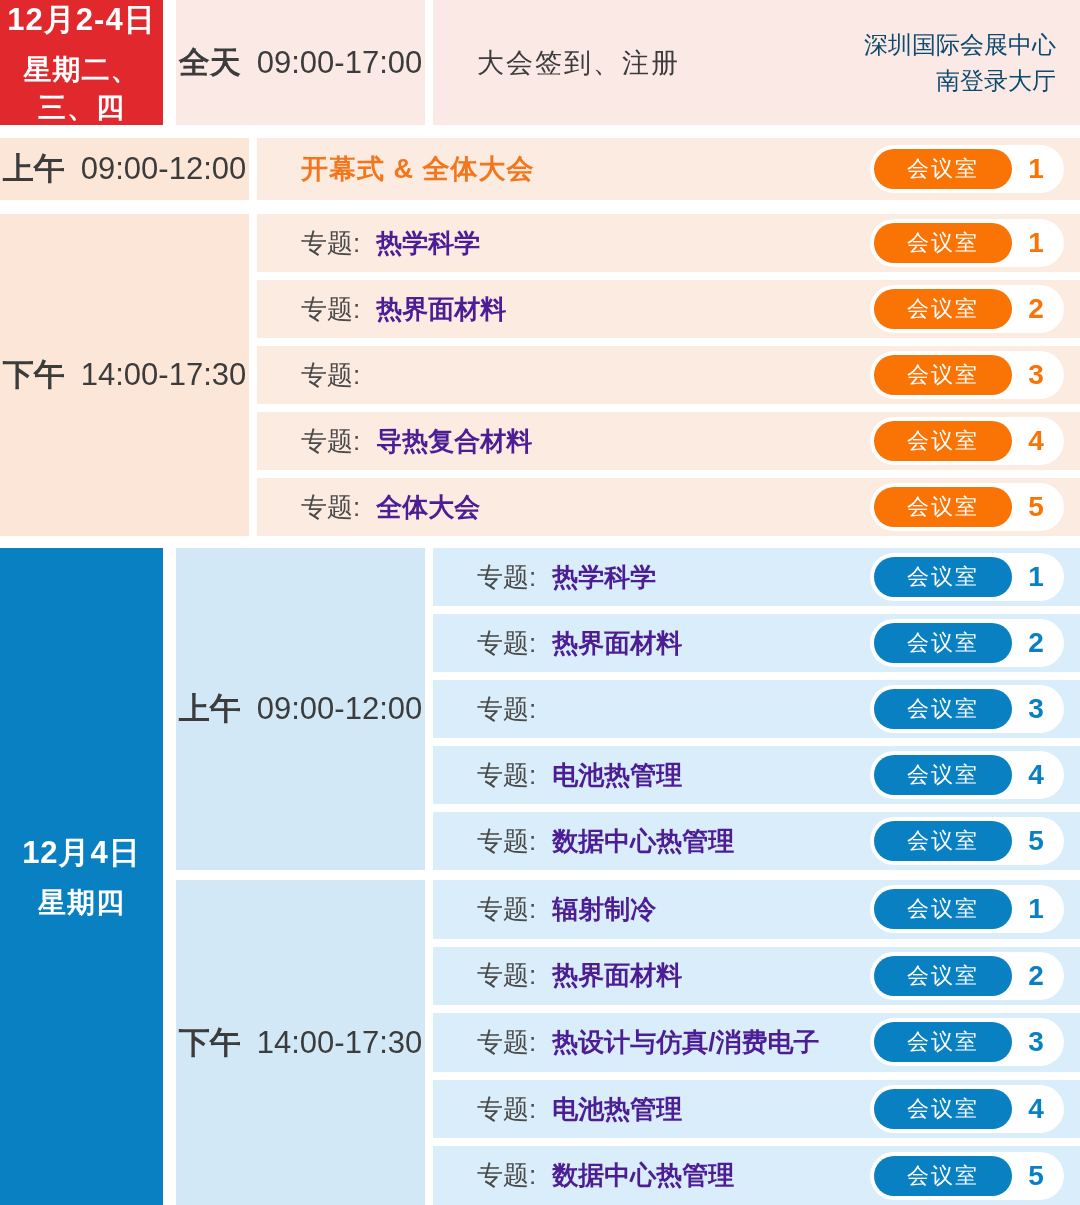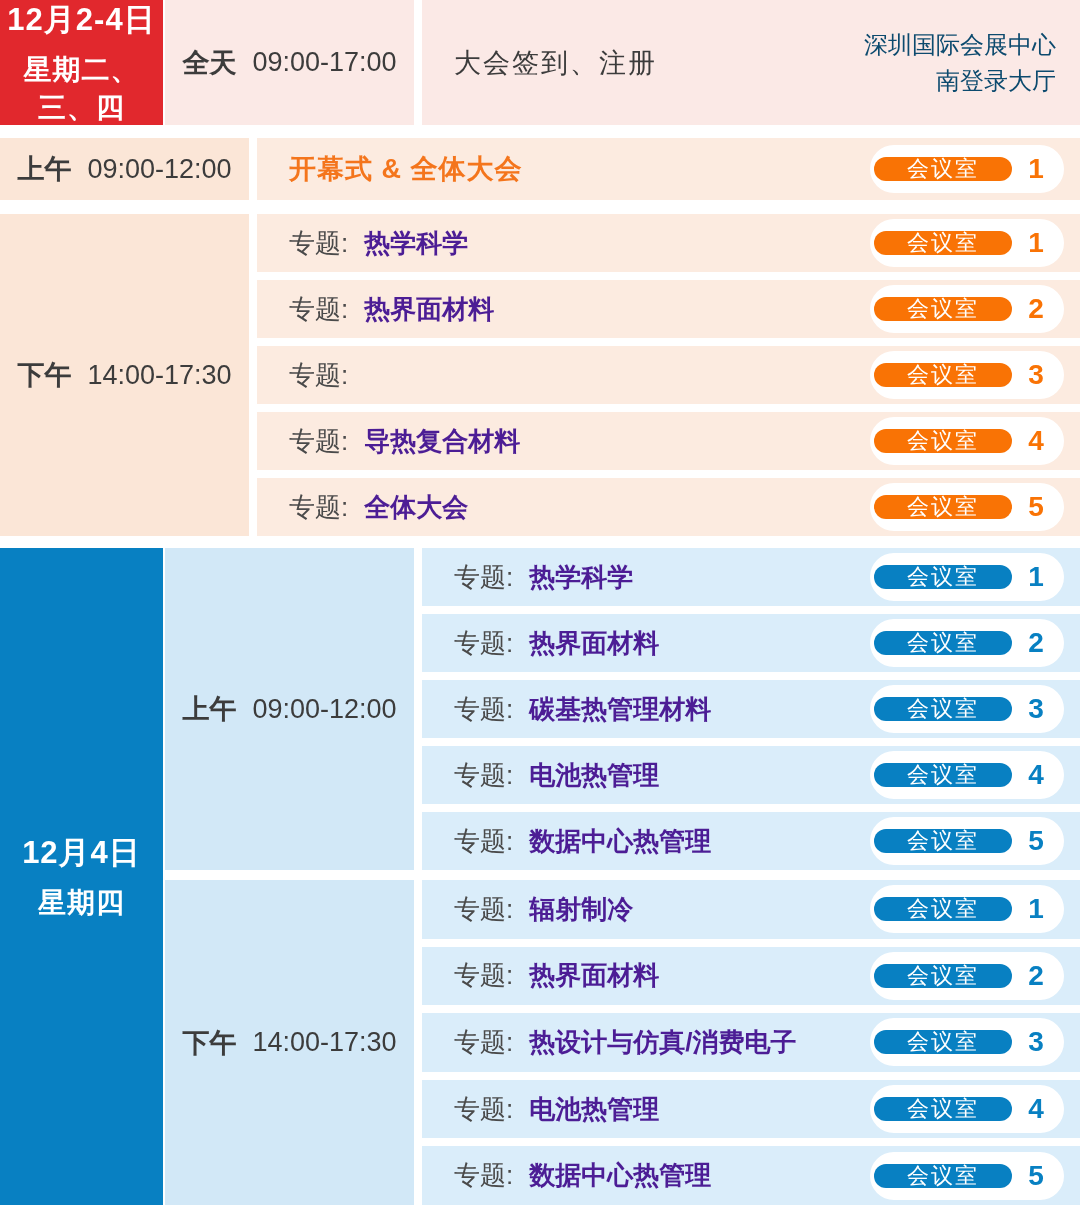--- a/index.html
+++ b/index.html
@@ -12,21 +12,21 @@
     background: #ffffff;
     overflow: hidden;
   }
 
   .section { display: flex; }
   .sec-red    { height: 125px; margin-bottom: 13px; }
   .sec-orange { margin-bottom: 12px; }
 
   .date-cell {
     width: 163px;
-    margin-right: 2px;
+    margin-right: 13px;
     flex: 0 0 163px;
     display: flex;
     flex-direction: column;
     align-items: center;
     justify-content: center;
     color: #ffffff;
     text-align: center;
   }
   .date-title { font-size: 31px; font-weight: 700; letter-spacing: 1px; }
   .date-sub   { font-size: 28px; font-weight: 700; margin-top: 10px; letter-spacing: 1px; }
@@ -34,35 +34,35 @@
   .section-body { flex: 1; display: flex; flex-direction: column; }
   .block { display: flex; }
 
   .time-cell {
     width: 249px;
     flex: 0 0 249px;
     margin-right: 8px;
     display: flex;
     align-items: center;
     justify-content: center;
-    font-size: 27px;
+    font-size: 31px;
     color: #3c3c3c;
     white-space: nowrap;
   }
   .time-label { font-weight: 600; margin-right: 16px; }
   .time-range { font-weight: 400; }
 
   .rows { flex: 1; display: flex; flex-direction: column; }
   .rows .row + .row { margin-top: 8px; }
   .row {
     flex: 1;
     display: flex;
     align-items: center;
     justify-content: space-between;
-    padding: 0 16px 0 32px;
+    padding: 0 16px 0 44px;
   }
   .row-text { font-size: 26px; display: flex; align-items: baseline; white-space: nowrap; justify-content: space-between; }
   .prefix { color: #4a4a4a; font-weight: 400; margin-right: 16px; }
   .title  { color: #4c1d95; font-weight: 700; }
   .opening-title { color: #f4751c; font-weight: 700; font-size: 27px; letter-spacing: 1px; }
   .reg-title { color: #3c3c3c; font-weight: 500; font-size: 27px; letter-spacing: 2px; }
 
   .venue {
     text-align: right;
     font-size: 24px;
@@ -76,21 +76,21 @@
     background: #ffffff;
     border-radius: 999px;
     height: 48px;
     padding: 4px;
     display: flex;
     align-items: center;
     flex: 0 0 auto;
   }
   .badge-pill {
     width: 138px;
-    height: 24px;
+    height: 40px;
     border-radius: 999px;
     color: #ffffff;
     font-size: 22px;
     display: flex;
     align-items: center;
     justify-content: center;
     letter-spacing: 2px;
   }
   .badge-no {
     width: 48px;
@@ -256,21 +256,20 @@
                 <span class="title">热界面材料</span>
               </span>
             <div class="badge">
               <span class="badge-pill">会议室</span>
               <span class="badge-no">2</span>
             </div>
           </div>
           <div class="row">
             <span class="row-text">
                 <span class="prefix">专题:</span>
-                <span class="title">碳基热管理材料</span>
               </span>
             <div class="badge">
               <span class="badge-pill">会议室</span>
               <span class="badge-no">3</span>
             </div>
           </div>
           <div class="row">
             <span class="row-text">
                 <span class="prefix">专题:</span>
                 <span class="title">电池热管理</span>

